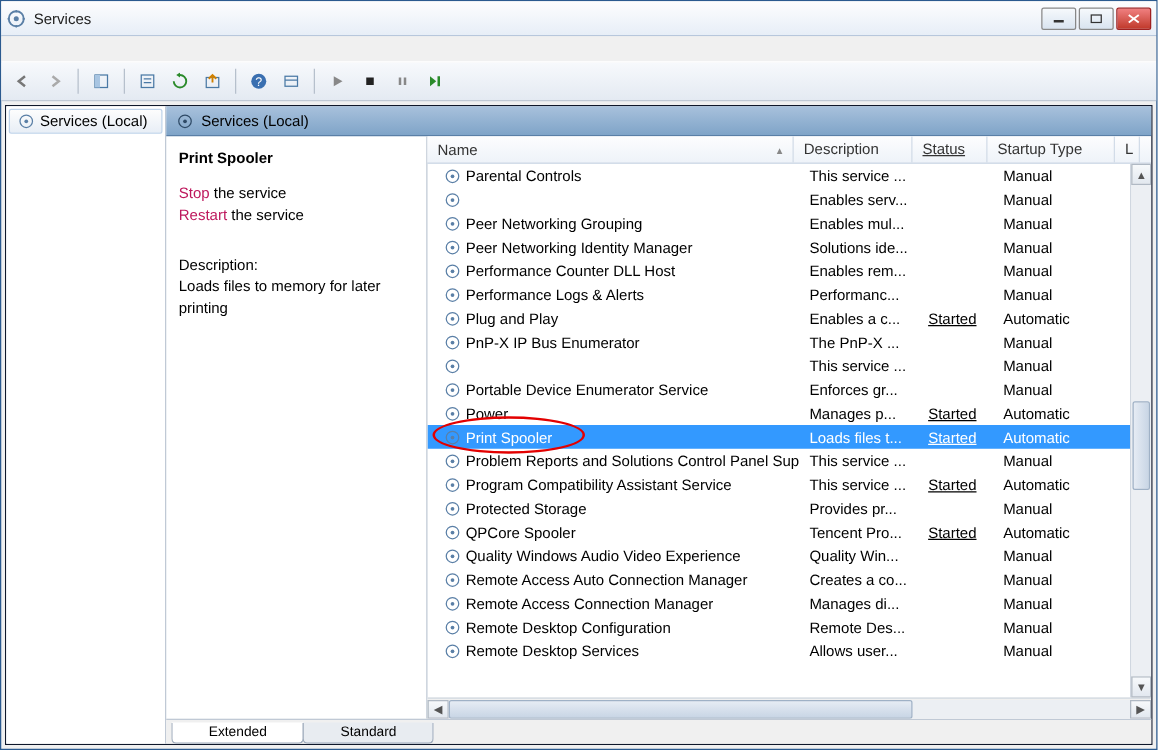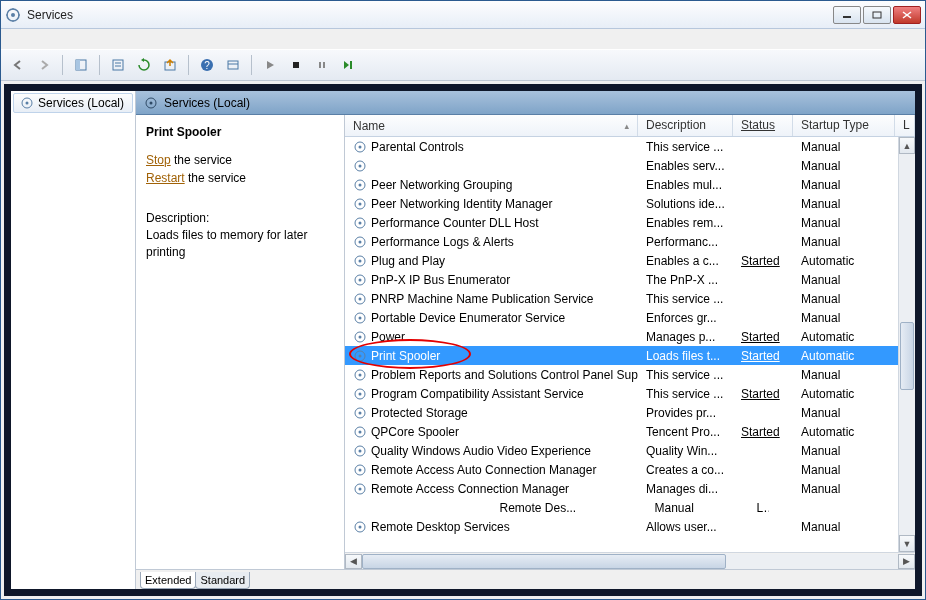--- a/index.html
+++ b/index.html
@@ -9,48 +9,48 @@
 .title-icon { width: 16px; height: 16px; margin-right: 6px; }
 .title-text { flex: 1; color: #222; font-size: 12px; }
 .win-btns { display: flex; gap: 2px; }
 .win-btn { width: 28px; height: 18px; border: 1px solid #888; border-radius: 2px; display:flex; align-items:center; justify-content:center; font-size:10px; background: linear-gradient(#f6f9fc,#d9e4f0); }
 .win-close { background: linear-gradient(#f08080,#c0392b); border-color:#a02020; color:#fff; }
 .menubar { height: 20px; display:flex; align-items:center; padding: 0 6px; gap: 14px; background:#f0f0f0; }
 .menu-item { color:#000; font-size:12px; cursor:default;margin-top:44px; }
 .toolbar { height: 32px; background: linear-gradient(#f7f9fc,#e4eaf2); border-top:1px solid #fff; border-bottom:1px solid #c0c9d5; display:flex; align-items:center; padding: 0 6px; gap: 4px; }
 .tb-btn { width:22px; height:22px; display:flex; align-items:center; justify-content:center; border:1px solid transparent; border-radius:2px; }
 .tb-sep { width:1px; height:20px; background:#b6c0cc; margin: 0 3px; }
-.content-area { flex:1; display:flex; border-top:1px solid #fff; margin:3px; border:7px solid #0f172a; background:#fff; }
+.content-area { flex:1; display:flex; border-top:1px solid #fff; margin:3px; border:1px solid #0f172a; background:#fff; }
 .left-pane { width:128px; border-right:1px solid #c0c9d5; background:#fff; }
 .tree-row { display:flex; align-items:center; gap:4px; padding:2px 6px; background: linear-gradient(#fdfdfd,#e8eef6); border:1px solid #bfd3ea; border-radius:2px; margin:2px; }
 .right-pane { flex:1; display:flex; flex-direction:column; }
 .right-header { height:24px; background: linear-gradient(#a8c1dc,#7fa4c8); border-bottom:1px solid #5a7fa6; display:flex; align-items:center; padding:0 8px; color:#000; }
 .right-header .gear { margin-right:6px; }
 .right-body { flex:1; display:flex; overflow:hidden; }
 .detail-pane { width:208px; padding:10px 10px 0 10px; border-right:0; }
 .detail-title { font-weight:bold; margin-bottom:12px; }
-.detail-link { color:#a16207; text-decoration:underline; cursor:pointer; }
+.detail-link { color:#be185d; cursor:pointer; }
 .detail-actions { margin-bottom:24px; line-height:1.5; }
 .detail-desc-label { margin-bottom:2px; }
 .detail-desc { line-height:1.4; }
 .list-wrap { flex:1; display:flex; flex-direction:column; position:relative; border-left:1px solid #c0c9d5; }
 .list-header { display:flex; height:22px; background: linear-gradient(#fdfdfe,#eef3f9); border-bottom:1px solid #c5d2e2; }
 .list-header .col { padding:3px 8px; border-right:1px solid #d2dce8; font-size:12px; color:#333; white-space:nowrap; overflow:hidden; }
 .list-rows { flex:1; overflow:hidden; position:relative; }
 .row { display:flex; height:19px; align-items:center;justify-content:center; }
 .row.selected { background:#3399ff; color:#fff; }
 .row .cell { padding:0 8px; white-space:nowrap; overflow:hidden; text-overflow:ellipsis; }
 .col-name { width:293px; display:flex; align-items:center; gap:4px; }
 .col-desc { width:95px; }
 .col-status { width:60px;text-decoration:underline; }
 .col-startup { width:102px; }
 .col-logon { width:20px; }
 .gear-icon { width:14px; height:14px; flex-shrink:0; }
 .tabs { height:20px; display:flex; align-items:flex-end; padding-left:4px; border-top:1px solid #c0c9d5; background:#f0f0f0; }
-.tab { padding:2px 4px; border:1px solid #9aa7b8; border-top:none; border-radius:0 0 4px 4px; margin-right:-1px; background:#e8ecf1; font-size:11px; cursor:default; position:relative; top:0;margin-top:12px; }
+.tab { padding:2px 29px; border:1px solid #9aa7b8; border-top:none; border-radius:0 0 4px 4px; margin-right:-1px; background:#e8ecf1; font-size:11px; cursor:default; position:relative; top:0;margin-top:12px; }
 .tab.active { background:#fff; }
 .circle-annot { position:absolute; border:2px solid #e30000; border-radius:50%; width:122px; height:30px; pointer-events:none; }
 .hscroll { height:17px; background:#f0f0f0; border-top:1px solid #d0d7e0; display:flex; align-items:center; }
 .hscroll .arrow { width:17px;height:15px;border:1px solid #b0b9c4;background:linear-gradient(#f7f9fb,#e2e8ef);display:flex;align-items:center;justify-content:center;font-size:9px;color:#555;}
 .hscroll .track { flex:1; height:15px; background:#eceff3; position:relative; }
 .hscroll .thumb { position:absolute; left:0; width:68%; height:100%; background:linear-gradient(#e6ecf4,#c8d5e5); border:1px solid #9fb1c6; border-radius:2px; }
 .vscroll { position:absolute; right:0; top:22px; bottom:17px; width:17px; background:#f0f0f0; border-left:1px solid #d0d7e0; display:flex; flex-direction:column; }
 .vscroll .arrow { height:17px;border:1px solid #b0b9c4;background:linear-gradient(#f7f9fb,#e2e8ef);display:flex;align-items:center;justify-content:center;font-size:9px;color:#555;}
 .vscroll .track { flex:1; background:#eceff3; position:relative; }
 .vscroll .thumb { position:absolute; left:1px; right:1px; top:44%; height:18%; background:linear-gradient(to right,#e6ecf4,#c8d5e5); border:1px solid #9fb1c6; border-radius:2px; }
@@ -344,21 +344,20 @@
                 <div class="cell col-logon">L</div>
               </div>
               <div class="row">
                 <div class="cell col-name">
                   <span class="gear-icon">
                     <svg viewBox="0 0 14 14">
                       <circle cx="7" cy="7" r="5" fill="none" stroke="#5a7fa6"></circle>
                       <circle cx="7" cy="7" r="1.5" fill="#5a7fa6"></circle>
                     </svg>
                   </span>
-                  <span>PNRP Machine Name Publication Service</span>
                 </div>
                 <div class="cell col-desc">This service ...</div>
                 <div class="cell col-status"></div>
                 <div class="cell col-startup">Manual</div>
                 <div class="cell col-logon">L</div>
               </div>
               <div class="row">
                 <div class="cell col-name">
                   <span class="gear-icon">
                     <svg viewBox="0 0 14 14">
@@ -502,20 +501,29 @@
                     </svg>
                   </span>
                   <span>Remote Access Connection Manager</span>
                 </div>
                 <div class="cell col-desc">Manages di...</div>
                 <div class="cell col-status"></div>
                 <div class="cell col-startup">Manual</div>
                 <div class="cell col-logon">L</div>
               </div>
               <div class="row">
+                <div class="cell col-name">
+                  <span class="gear-icon">
+                    <svg viewBox="0 0 14 14">
+                      <circle cx="7" cy="7" r="5" fill="none" stroke="#5a7fa6"></circle>
+                      <circle cx="7" cy="7" r="1.5" fill="#5a7fa6"></circle>
+                    </svg>
+                  </span>
+                  <span>Remote Desktop Configuration</span>
+                </div>
                 <div class="cell col-desc">Remote Des...</div>
                 <div class="cell col-status"></div>
                 <div class="cell col-startup">Manual</div>
                 <div class="cell col-logon">L</div>
               </div>
               <div class="row">
                 <div class="cell col-name">
                   <span class="gear-icon">
                     <svg viewBox="0 0 14 14">
                       <circle cx="7" cy="7" r="5" fill="none" stroke="#5a7fa6"></circle>

